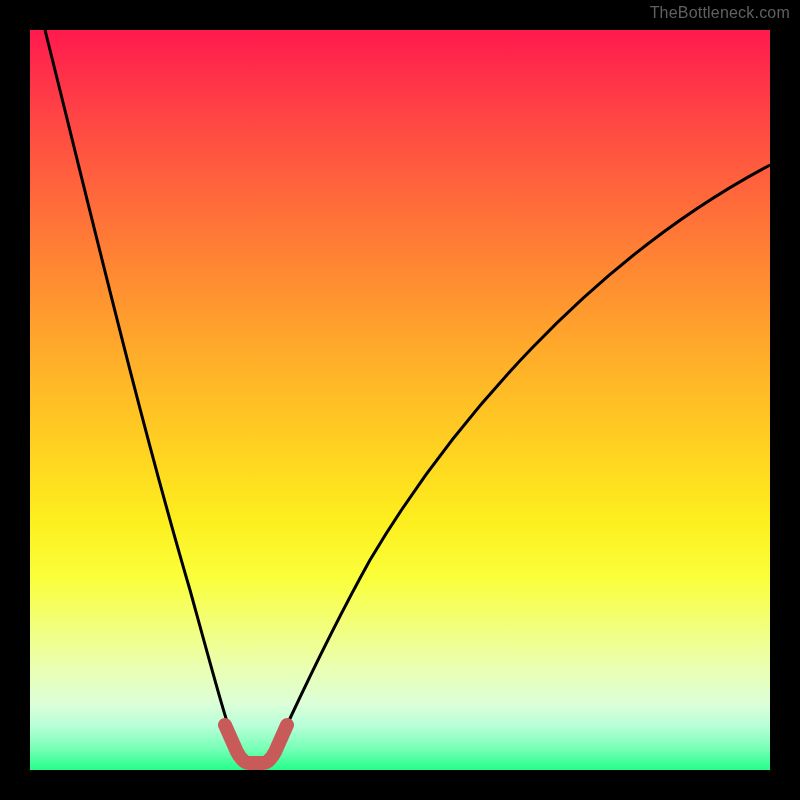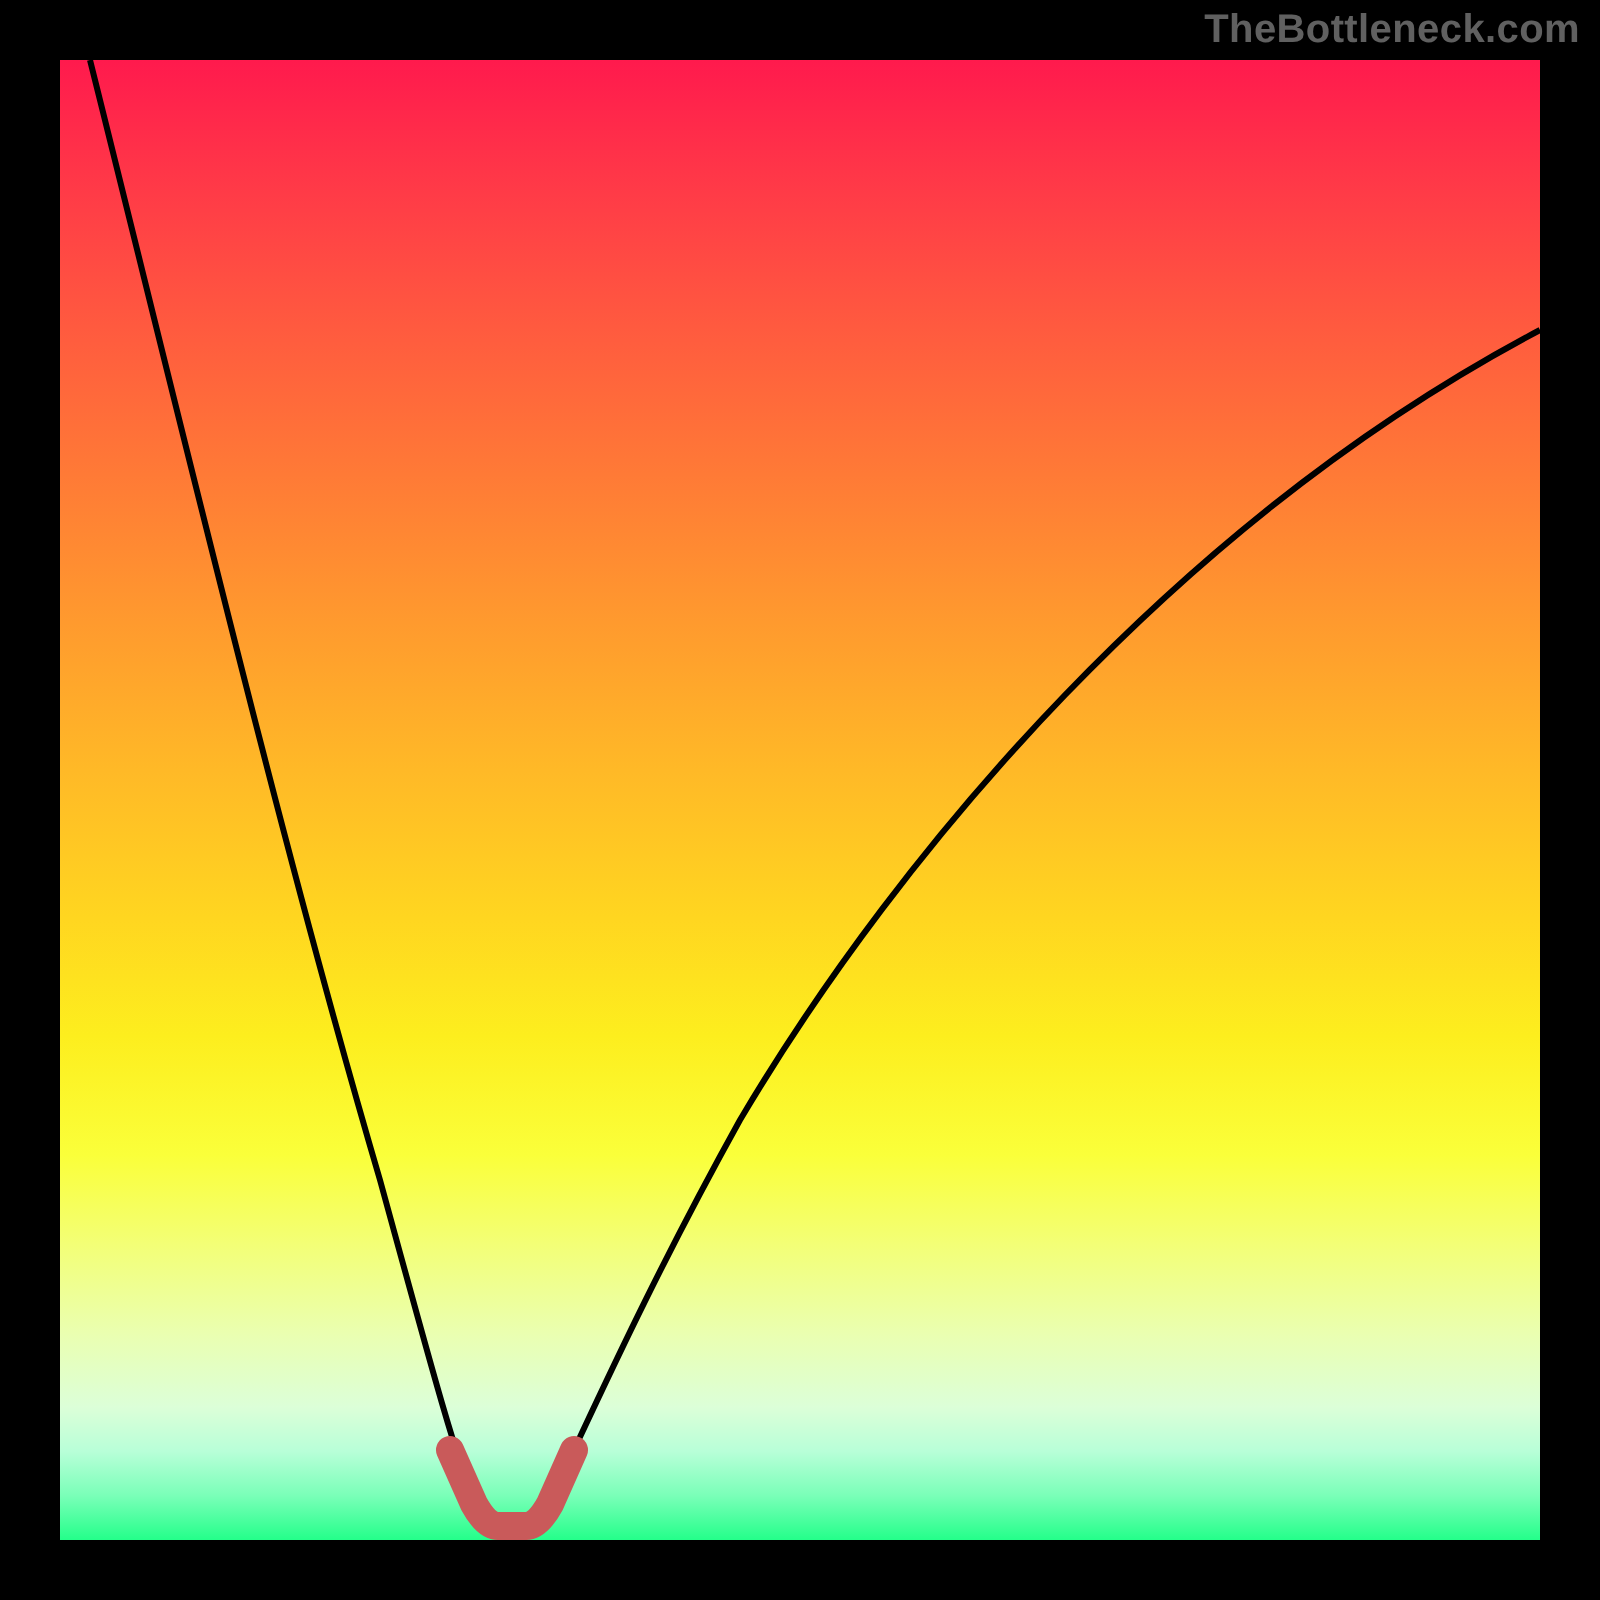--- a/index.html
+++ b/index.html
@@ -17,24 +17,23 @@
     top: 0;
     width: 800px;
     height: 800px;
     background: #000;
   }
   .watermark {
     position: absolute;
     top: 4px;
     right: 10px;
     color: #606060;
-    font-size: 20px;
+    font-size: 16px;
     letter-spacing: 0.2px;
     z-index: 10;
-    font-weight: bold;
   }
   .plot-area {
     position: absolute;
     left: 30px;
     top: 30px;
     width: 740px;
     height: 740px;
     background: linear-gradient(to bottom,
       #ff1a4d 0%,
       #ff3b47 9%,

